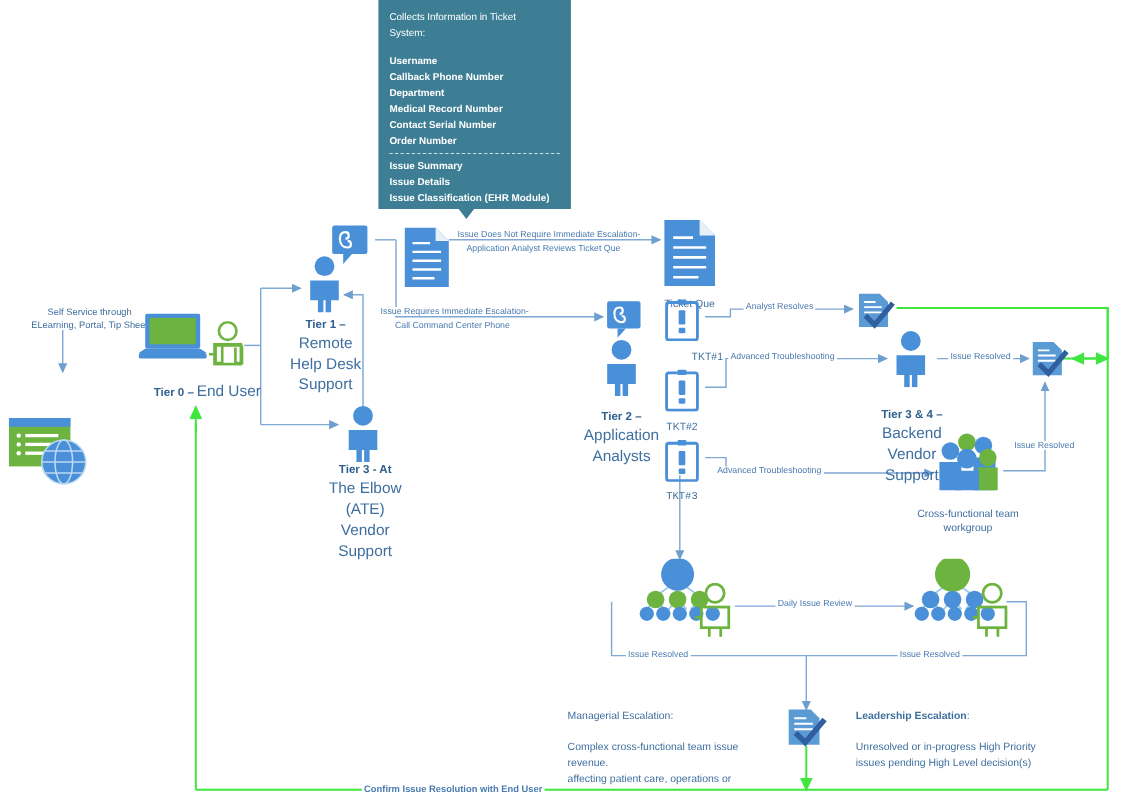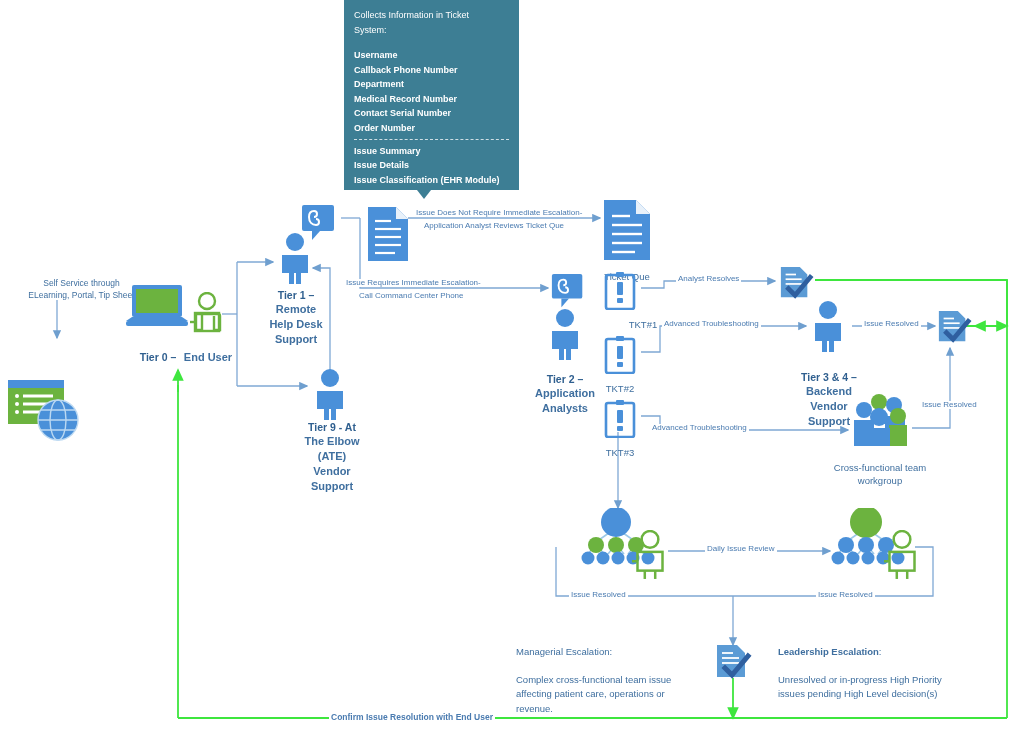--- a/index.html
+++ b/index.html
@@ -8,21 +8,21 @@
     font-family:"Liberation Sans", sans-serif;
     color:#3f6f9f;overflow:hidden;
   }
   #stage{position:absolute;inset:0;width:836px;height:737px;}
   svg#wires{position:absolute;left:0;top:0;width:1024px;height:737px;}
   .node{position:absolute;}
   .lbl{position:absolute;text-align:center;line-height:1.35;color:#3f6f9f;}
   .edge-lbl{position:absolute;font-size:8px;color:#4a7bb0;white-space:nowrap;
             background:#fff;padding:0 2px;line-height:1;}
   .tier-title{font-size:10.5px;font-weight:bold;color:#2f5f8f;}
-  .tier-sub{font-size:11px;color:#3f6f9f;font-weight:bold;}
+  .tier-sub{font-size:14px;color:#3f6f9f;font-weight:normal;}
   .small-cap{font-size:9.5px;color:#3f6f9f;}
   .callout{
     position:absolute;left:344px;top:0px;width:175px;height:190px;
     background:#3d7e94;color:#ffffff;font-size:9px;line-height:1.62;
     padding:8px 10px 0 10px;box-sizing:border-box;
   }
   .callout .hdr{font-weight:normal;}
   .callout .bold{font-weight:bold;}
   .callout .rule{border-top:1px dashed rgba(255,255,255,.75);margin:3px 0 4px 0;height:0;}
   .callout-tail{position:absolute;left:417px;top:190px;width:0;height:0;
@@ -188,21 +188,21 @@
     <div class="tier-sub">Support</div>
   </div>
 
   <div class="node" style="left:310px;top:368px;">
     <svg width="40" height="52" viewBox="0 0 40 52">
       <circle cx="20" cy="10" r="9" fill="#4a90d9"></circle>
       <path d="M7,23 h26 v18 h-7 v11 h-5 v-11 h-2 v11 h-5 v-11 h-7 z" fill="#4a90d9"></path>
     </svg>
   </div>
   <div class="lbl" style="left:286px;top:420px;width:92px;">
-    <div class="tier-title">Tier 9 - At</div>
+    <div class="tier-title">Tier 3 - At</div>
     <div class="tier-sub">The Elbow</div>
     <div class="tier-sub">(ATE)</div>
     <div class="tier-sub">Vendor</div>
     <div class="tier-sub">Support</div>
   </div>
 
   <div class="node" style="left:366px;top:205px;">
     <svg width="44" height="58" viewBox="0 0 44 58">
       <path d="M2,2 h28 l12,12 v42 h-40 z" fill="#4a90d9"></path>
       <path d="M30,2 v12 h12 z" fill="#e8f1fa"></path>
@@ -284,21 +284,21 @@
   </div>
 
   <div class="node" style="left:604px;top:400px;">
     <svg width="32" height="38" viewBox="0 0 32 38">
       <rect x="12" y="0" width="8" height="5" rx="1" fill="#4a90d9"></rect>
       <rect x="2" y="3" width="28" height="34" rx="2" fill="none" stroke="#4a90d9" stroke-width="2.6"></rect>
       <rect x="13" y="10" width="6" height="13" rx="1" fill="#4a90d9"></rect>
       <rect x="13" y="26" width="6" height="5" rx="1" fill="#4a90d9"></rect>
     </svg>
   </div>
-  <div class="lbl" style="left:588px;top:440px;width:64px;">
+  <div class="lbl" style="left:588px;top:440px;width:64px;font-family:Liberation Mono, monospace;">
     <span class="small-cap">TKT#3</span>
   </div>
 
   <div class="edge-lbl" style="left:676px;top:275px;">Analyst Resolves</div>
   <div class="edge-lbl" style="left:662px;top:320px;">Advanced Troubleshooting</div>
   <div class="edge-lbl" style="left:650px;top:424px;">Advanced Troubleshooting</div>
 
   <div class="node" style="left:778px;top:266px;">
     <svg width="36" height="34" viewBox="0 0 38 36">
       <path d="M3,1 h20 l8,8 v24 h-28 z" fill="#5b9bd5"></path>
@@ -389,22 +389,22 @@
       <line x1="-10" y1="30" x2="5" y2="30" stroke="#6cb33f" stroke-width="2.4"></line>
     </svg>
   </div>
   <div class="edge-lbl" style="left:569px;top:591px;">Issue Resolved</div>
   <div class="edge-lbl" style="left:705px;top:545px;">Daily Issue Review</div>
 
   <div class="esc-block" style="left:516px;top:601px;width:230px;">
     <div class="ttl">Managerial Escalation:</div>
     <div style="height:13px"></div>
     <div>Complex cross-functional team issue</div>
+    <div>revenue.</div>
     <div>affecting patient care, operations or</div>
-    <div>revenue.</div>
   </div>
 
   <div class="node" style="left:828px;top:508px;">
     <svg width="80" height="62" viewBox="0 0 80 62">
       <g stroke="#9ec9e8" stroke-width="1.6" fill="none">
         <line x1="38" y1="20" x2="18" y2="34"></line>
           <line x1="38" y1="20" x2="38" y2="34"></line>
           <line x1="38" y1="20" x2="58" y2="34"></line>
         <line x1="18" y1="36" x2="10" y2="46"></line>
           <line x1="18" y1="36" x2="26" y2="46"></line>

